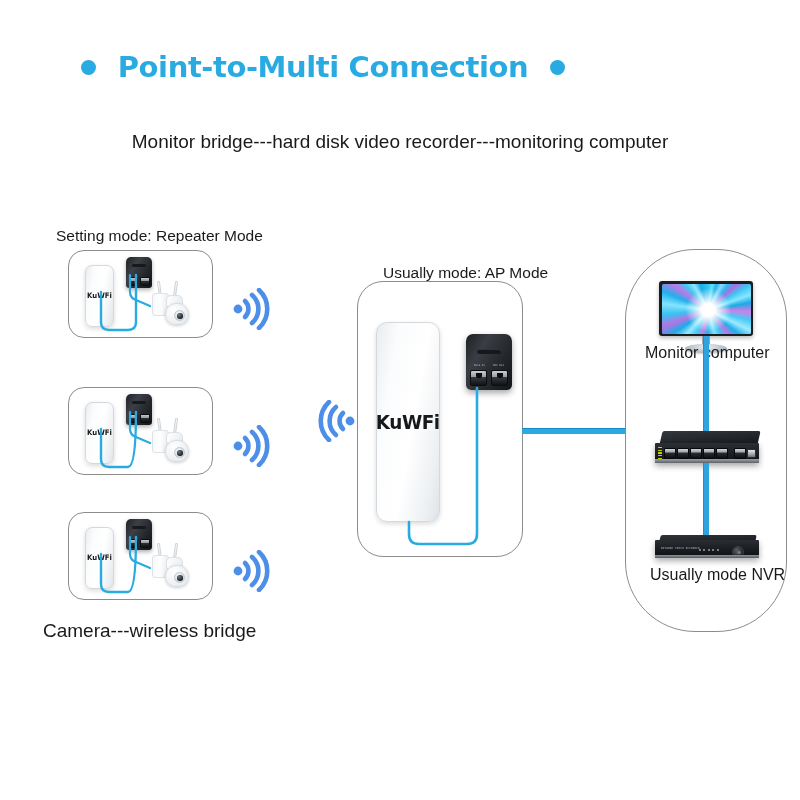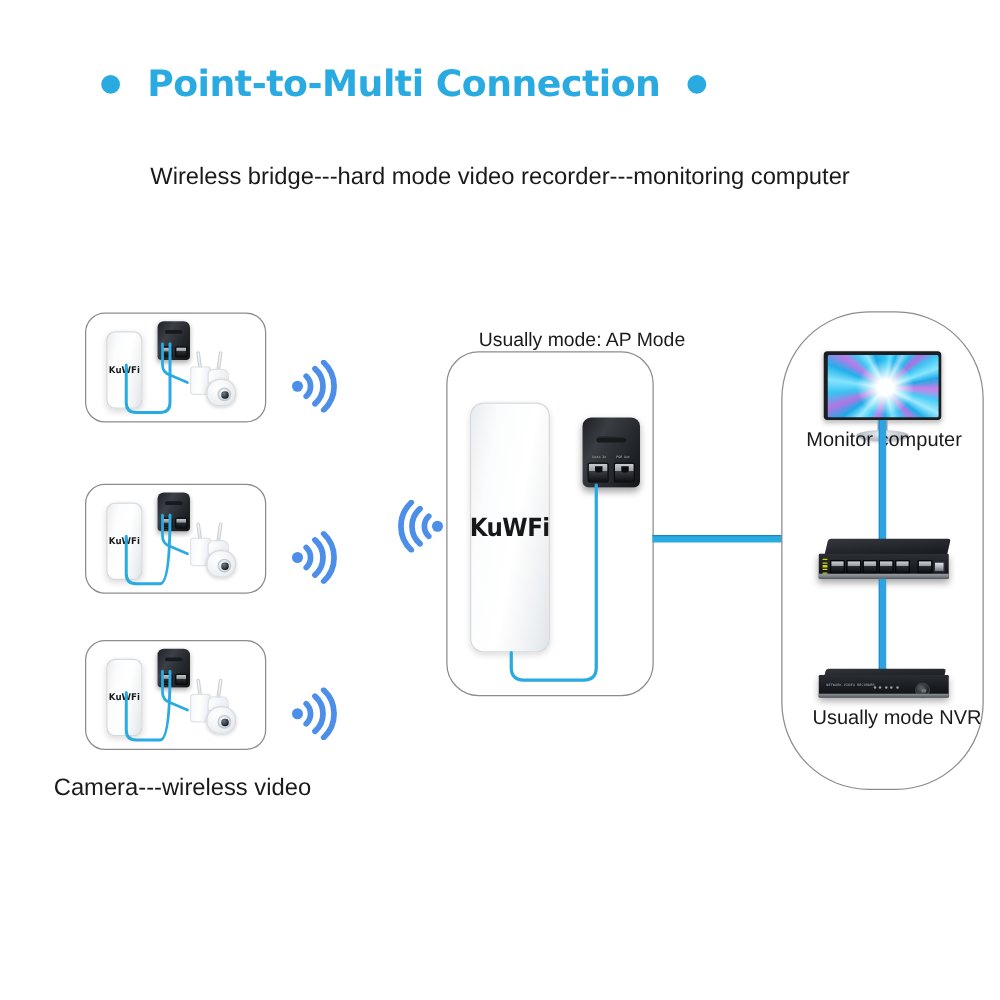--- a/index.html
+++ b/index.html
@@ -269,22 +269,23 @@
 <body>
 
 <div id="stage">
 
   <div class="title-row">
     <span class="title-dot"></span>
     <span class="title-text">Point-to-Multi Connection</span>
     <span class="title-dot"></span>
   </div>
 
-  <div class="subtitle">Wireless bridge---hard mode video recorder---monitoring computer</div>
-
+  <div class="subtitle">Monitor bridge---hard disk video recorder---monitoring computer</div>
+
+  <div class="cap cap-repeater">Setting mode: Repeater Mode</div>
 
   <div class="box rep-box rep1"></div>
   <div class="cpe cpe-sm" style="left:85px;top:265px;">
     <span class="cpe-logo">KuWFi</span>
   </div>
   <div class="poe-sm" style="left:126px;top:257px;">
     <div class="grip"></div>
     <div class="ports">
       <div class="rj"></div>
       <div class="rj"></div>
@@ -365,21 +366,21 @@
     <path d="M33,42 L33,72 Q33,80 41,80 L60,80 Q68,80 68,25" stroke-width="2.4"></path>
     <path d="M62,25 L62,42 Q62,48 68,50 L82,56" stroke-width="2.2"></path>
   </svg>
   <svg class="wifi" style="left:232px;top:550px;" width="40" height="42" viewBox="0 0 40 42">
     <circle cx="6" cy="21" r="4.4"></circle>
     <path d="M13,13 A11,11 0 0 1 13,29"></path>
     <path d="M20,7 A18.5,18.5 0 0 1 20,35"></path>
     <path d="M27,2 A26,26 0 0 1 27,40"></path>
   </svg>
 
-  <div class="cap cap-bottom">Camera---wireless video</div>
+  <div class="cap cap-bottom">Camera---wireless bridge</div>
 
   <svg class="wifi" style="left:316px;top:400px;" width="40" height="42" viewBox="0 0 40 42">
     <g transform="translate(40,0) scale(-1,1)">
       <circle cx="6" cy="21" r="4.4"></circle>
       <path d="M13,13 A11,11 0 0 1 13,29"></path>
       <path d="M20,7 A18.5,18.5 0 0 1 20,35"></path>
       <path d="M27,2 A26,26 0 0 1 27,40"></path>
     </g>
   </svg>
 

